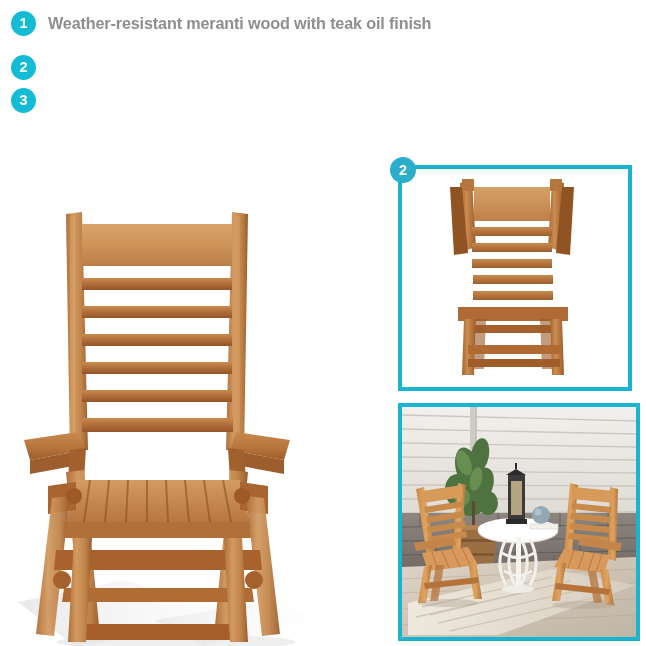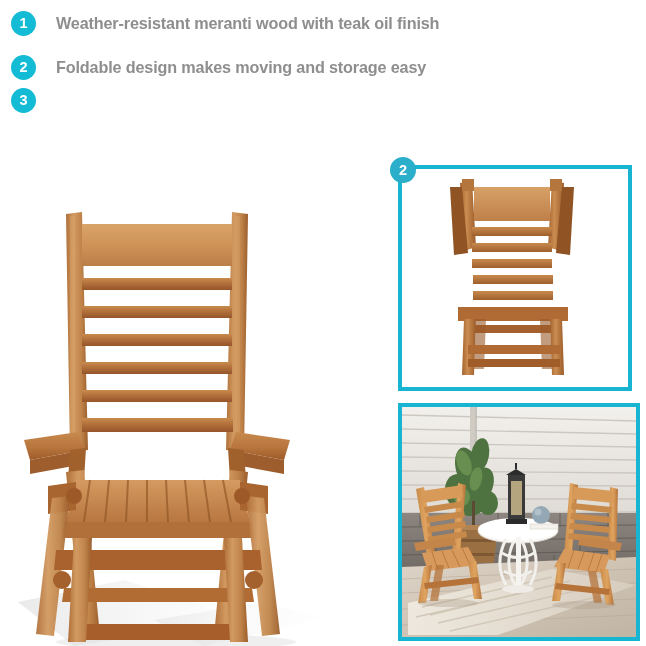--- a/index.html
+++ b/index.html
@@ -20,21 +20,21 @@
 
   .badge {
     width:25px; height:25px; border-radius:50%;
     background:#13bcd4; color:#ffffff;
     font-size:14.5px; font-weight:bold;
     display:flex; align-items:center; justify-content:center;
     flex:0 0 auto; line-height:1;
     letter-spacing:-0.3px;
   }
   .feature-text {
-    margin-left:20px;
+    margin-left:12px;
     font-size:16.2px; font-weight:bold;
     color:#8e8e8e; white-space:nowrap;
     letter-spacing:-0.15px;
   }
 
   
   #main-chair { position:absolute; left:4px; top:150px; width:346px; height:496px; }
   #main-chair svg { display:block; width:100%; height:100%; }
 
   
@@ -64,21 +64,20 @@
 
 <div id="feature-list">
 
   <div class="feature-row r0">
     <div class="badge">1</div>
     <div class="feature-text">Weather-resistant meranti wood with teak oil finish</div>
   </div>
 
   <div class="feature-row r1">
     <div class="badge">2</div>
-    <div class="feature-text">Foldable design makes moving and storage easy</div>
   </div>
 
   <div class="feature-row r2">
     <div class="badge">3</div>
   </div>
 
 </div>
 
 <div id="main-chair" aria-label="Wooden folding patio armchair, front view, meranti wood with teak oil finish">
   <svg viewBox="0 0 346 496" xmlns="http://www.w3.org/2000/svg" aria-hidden="true">

